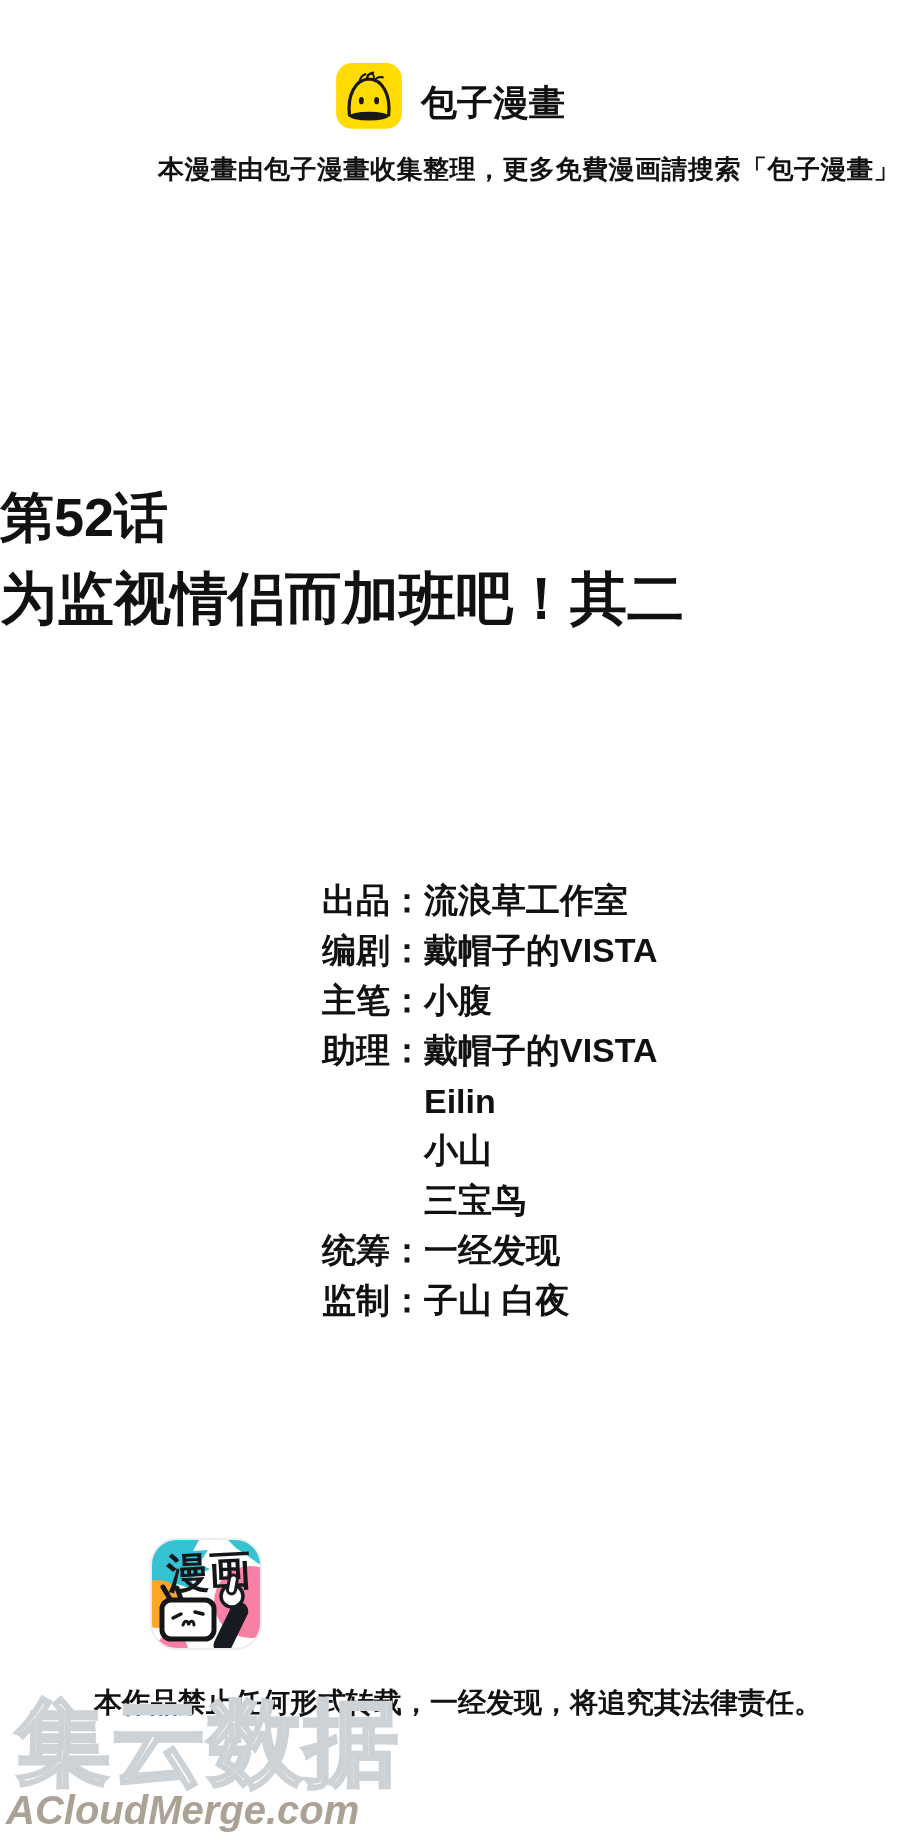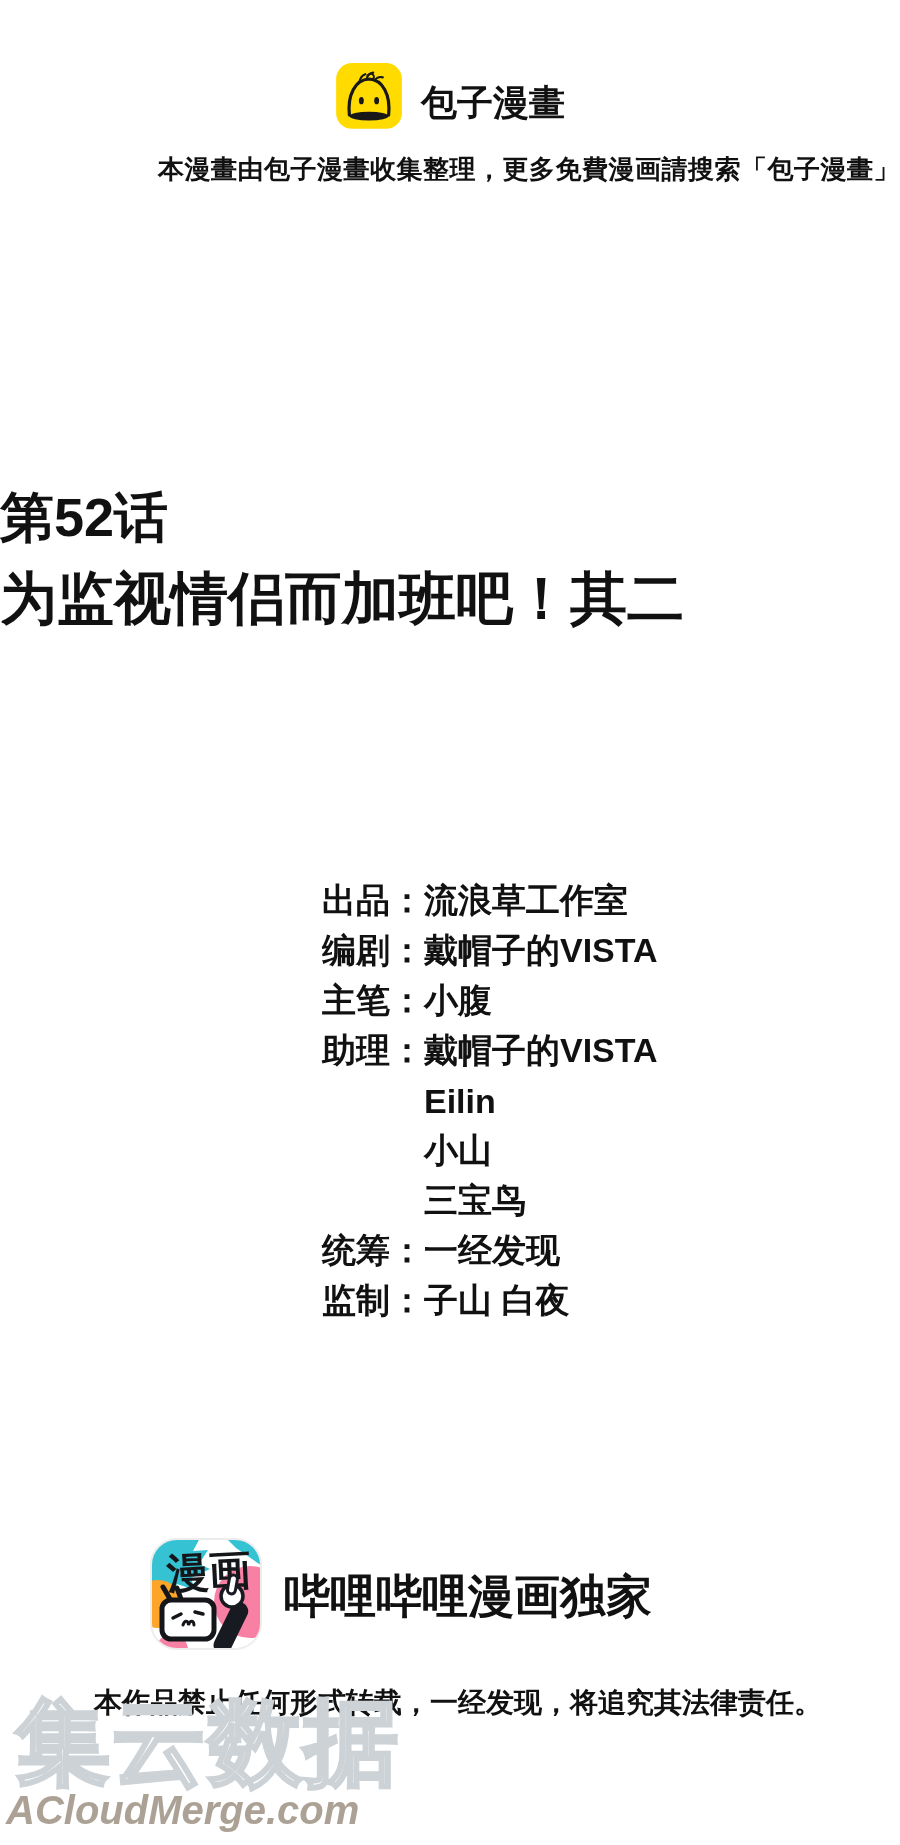--- a/index.html
+++ b/index.html
@@ -210,21 +210,20 @@
         <path d="M23 80 l8 -4 M53 76 l-8 -2" stroke="#14161A" stroke-width="3.5" stroke-linecap="round"></path>
         <path d="M33 87 c1.5 -5 5 -5 5.5 0 c1.5 -5 5 -5 5.5 0" fill="none" stroke="#14161A" stroke-width="3" stroke-linecap="round"></path>
         <g transform="rotate(26 80 92)">
           <rect x="71" y="62" width="18" height="56" rx="9" fill="#181A22"></rect>
         </g>
         <circle cx="82" cy="58" r="11" fill="#ffffff" stroke="#181A22" stroke-width="3.5"></circle>
         <rect x="78.5" y="37" width="8" height="19" rx="4" fill="#ffffff" stroke="#181A22" stroke-width="3" transform="rotate(10 82.5 46)"></rect>
       </g>
       <rect x="1" y="1" width="110" height="110" rx="26" fill="none" stroke="#ededed" stroke-width="2"></rect>
     </svg>
-    <div class="platform-text">哔哩哔哩漫画独家</div>
   </div>
 
   <div class="warning">本作品禁止任何形式转载，一经发现，将追究其法律责任。</div>
 
   <div class="wm-cn">集云数据</div>
   <div class="wm-en">ACloudMerge.com</div>
 
 </div>
 
 </body></html>

